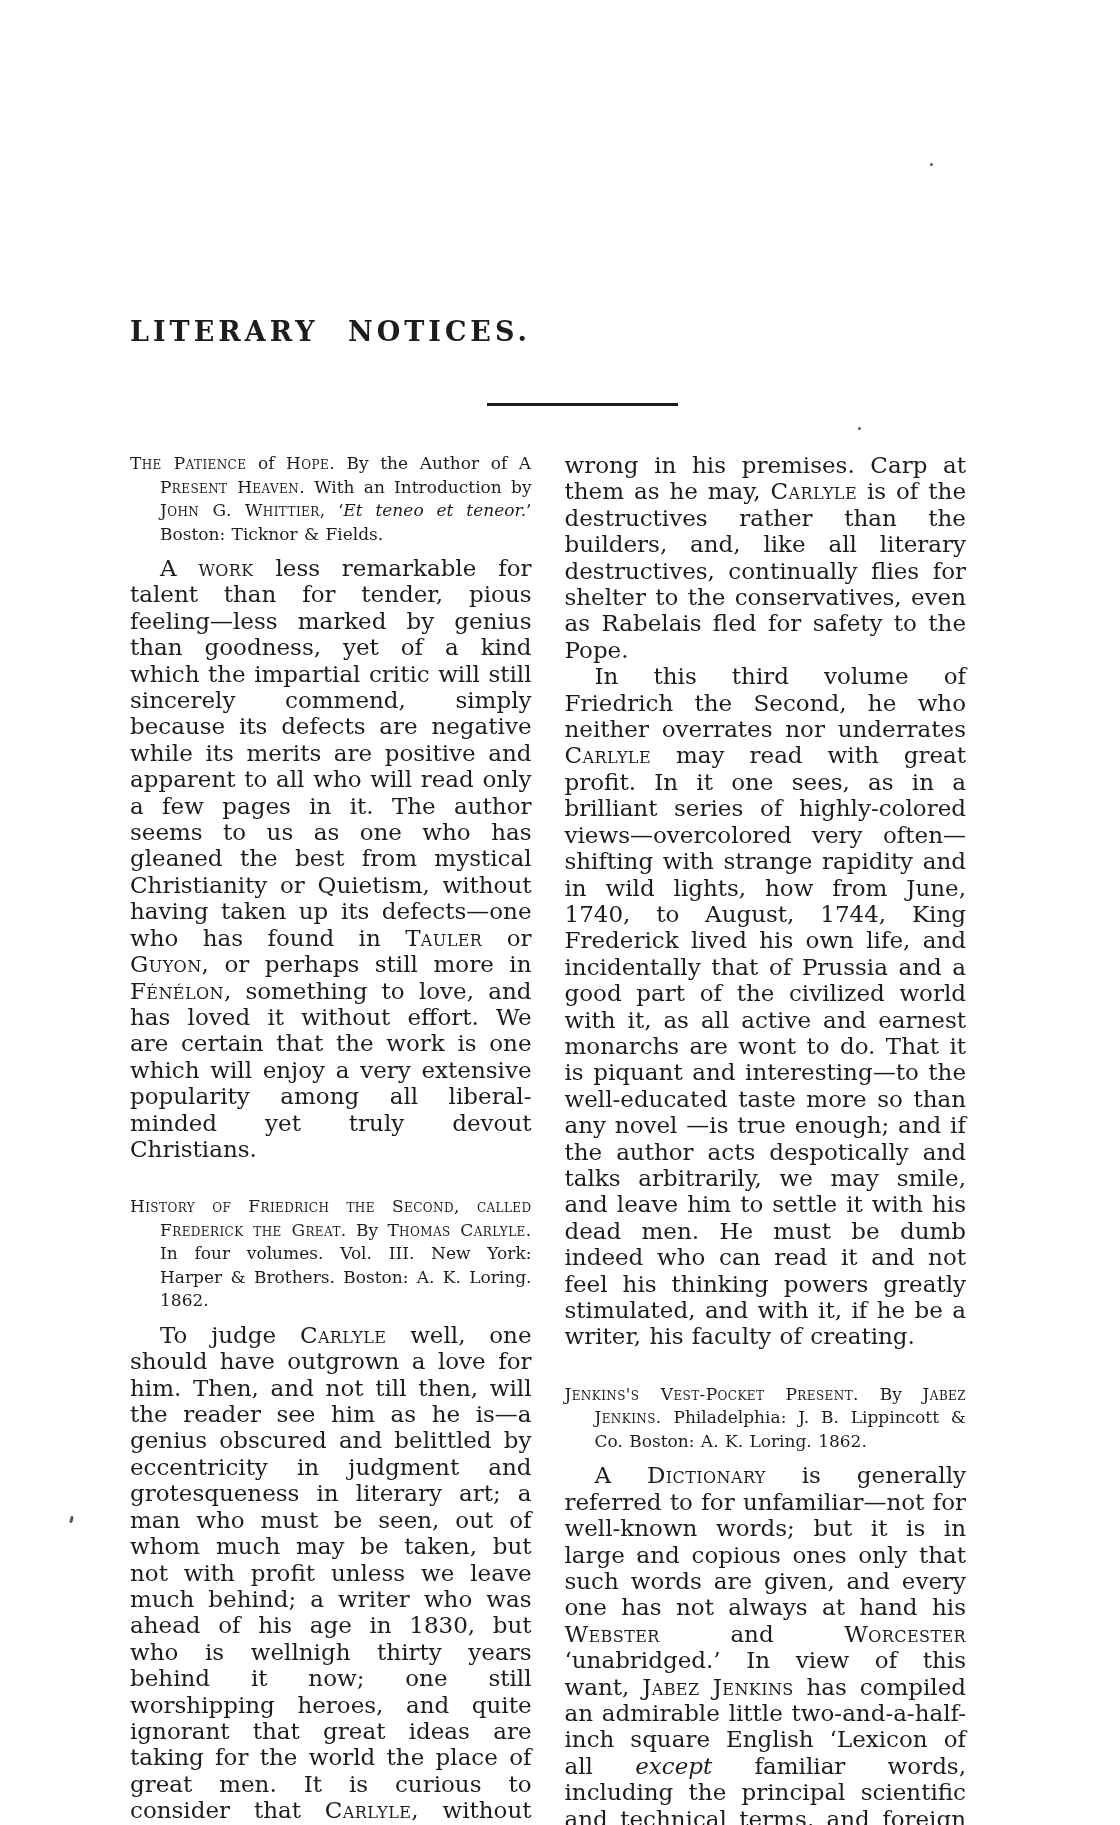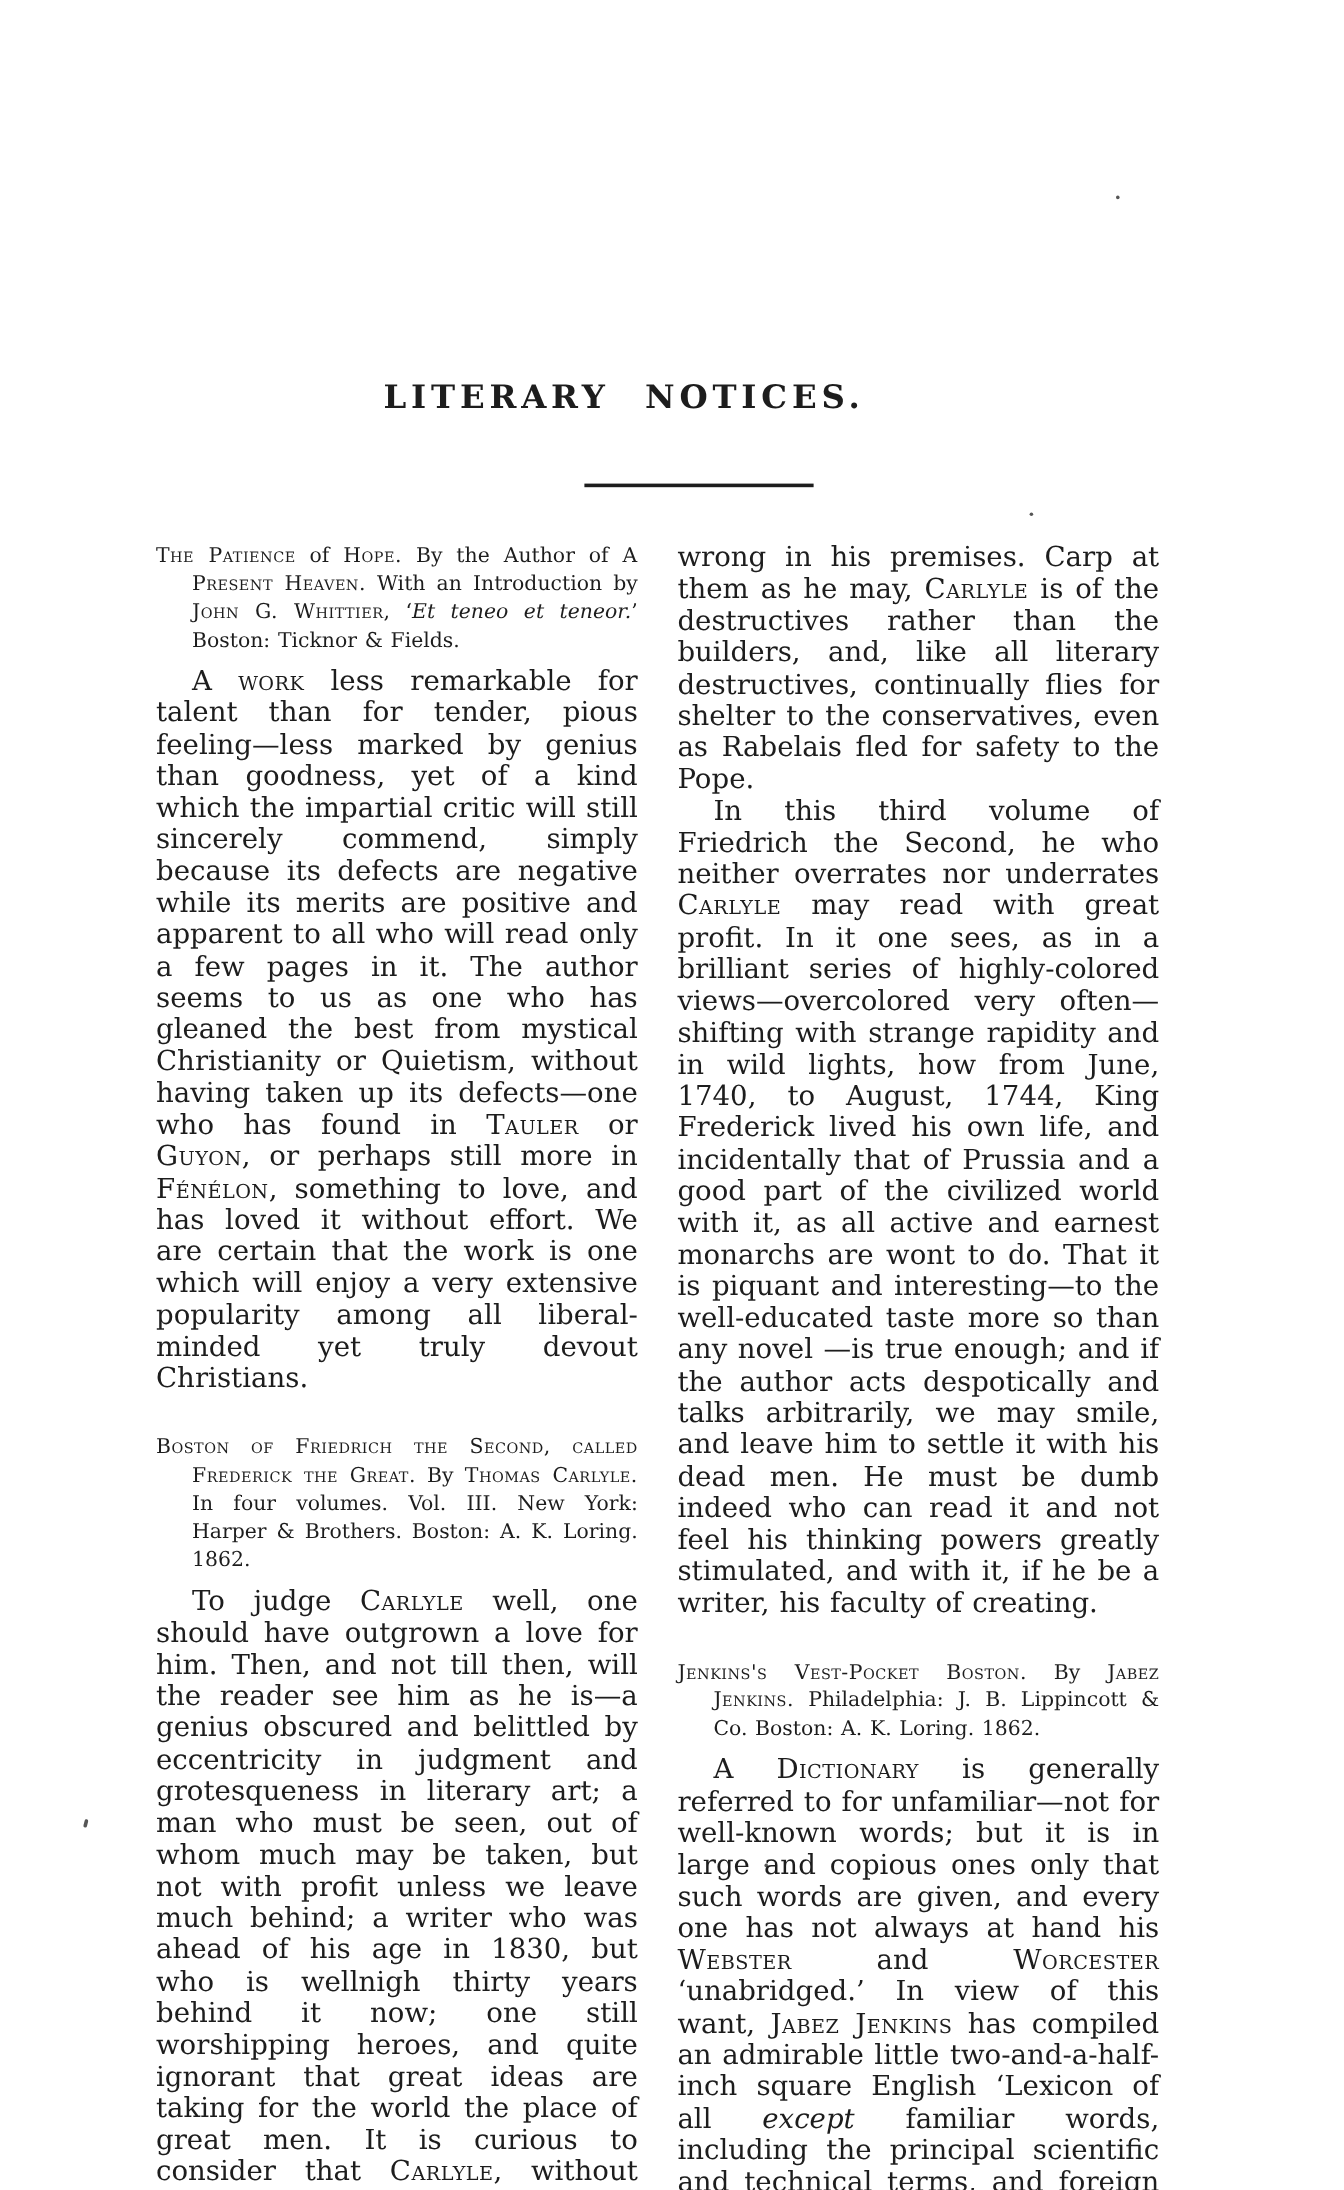--- a/index.html
+++ b/index.html
@@ -13,21 +13,20 @@
     font-family:"DejaVu Serif","Liberation Serif",serif;
     color:var(--ink);
     position:relative;
     overflow:hidden;
   }
   .sheet{position:absolute;inset:0;}
   .title{
     position:absolute;
     top:316px;left:130px;width:780px;
     margin:0;
-    text-align:center;
     font-size:27px;
     font-weight:700;
     letter-spacing:4px;
     word-spacing:16px;
     color:var(--ink);
   }
   .title-rule{
     position:absolute;
     top:403px;left:487px;
     width:191px;height:3px;
@@ -79,27 +78,27 @@
 </head>
 <body>
 
 <div class="sheet">
   <h1 class="title">LITERARY NOTICES.</h1>
   <div class="title-rule"></div>
   <div class="columns">
     <div class="col">
         <div class="block heading"><span class="seg-smallcaps">The Patience</span><span class="seg-plain"> of </span><span class="seg-smallcaps">Hope.</span><span class="seg-plain"> By the Author of </span><span class="seg-smallcaps">A Present Heaven.</span><span class="seg-plain"> With an Introduction by </span><span class="seg-smallcaps">John G. Whittier</span><span class="seg-plain">, ‘</span><span class="seg-italic">Et teneo et teneor.</span><span class="seg-plain">’ Boston: Ticknor &amp; Fields.</span></div>
         <div class="block paragraph"><span class="seg-plain">A </span><span class="seg-smallcaps">work</span><span class="seg-plain"> less remarkable for talent than for tender, pious feeling—less marked by genius than goodness, yet of a kind which the impartial critic will still sincerely commend, simply because its defects are negative while its merits are positive and apparent to all who will read only a few pages in it. The author seems to us as one who has gleaned the best from mystical Christianity or Quietism, without having taken up its defects—one who has found in </span><span class="seg-smallcaps">Tauler</span><span class="seg-plain"> or </span><span class="seg-smallcaps">Guyon</span><span class="seg-plain">, or perhaps still more in </span><span class="seg-smallcaps">Fénélon</span><span class="seg-plain">, something to love, and has loved it without effort.  We are certain that the work is one which will enjoy a very extensive popularity among all liberal-minded yet truly devout Christians.</span></div>
-        <div class="block heading"><span class="seg-smallcaps">Boston of Friedrich the Second, called Frederick the Great.</span><span class="seg-plain"> By </span><span class="seg-smallcaps">Thomas Carlyle.</span><span class="seg-plain"> In four volumes.  Vol. III.  New York: Harper &amp; Brothers.  Boston: A. K. Loring.  1862.</span></div>
+        <div class="block heading"><span class="seg-smallcaps">History of Friedrich the Second, called Frederick the Great.</span><span class="seg-plain"> By </span><span class="seg-smallcaps">Thomas Carlyle.</span><span class="seg-plain"> In four volumes.  Vol. III.  New York: Harper &amp; Brothers.  Boston: A. K. Loring.  1862.</span></div>
         <div class="block paragraph"><span class="seg-plain">To judge </span><span class="seg-smallcaps">Carlyle</span><span class="seg-plain"> well, one should have outgrown a love for him.  Then, and not till then, will the reader see him as he is—a genius obscured and belittled by eccentricity in judgment and grotesqueness in literary art; a man who must be seen, out of whom much may be taken, but not with profit unless we leave much behind; a writer who was ahead of his age in 1830, but who is wellnigh thirty years behind it now; one still worshipping heroes, and quite ignorant that great ideas are taking for the world the place of great men.  It is curious to consider that </span><span class="seg-smallcaps">Carlyle</span><span class="seg-plain">, without understanding the first principles of the French Revolution, should have written most readably on it, and that, still more blind to the manifest path of free labor and of utility, he should still have assumed a pseudo-radical position.  Yet, after all, nothing is strange when a man is</span></div>
       </div>
     <div class="col">
         <div class="block paragraph continuation"><span class="seg-plain">wrong in his premises.  Carp at them as he may, </span><span class="seg-smallcaps">Carlyle</span><span class="seg-plain"> is of the destructives rather than the builders, and, like all literary destructives, continually flies for shelter to the conservatives, even as Rabelais fled for safety to the Pope.</span></div>
         <div class="block paragraph"><span class="seg-plain">In this third volume of Friedrich the Second, he who neither overrates nor underrates </span><span class="seg-smallcaps">Carlyle</span><span class="seg-plain"> may read with great profit. In it one sees, as in a brilliant series of highly-colored views—overcolored very often—shifting with strange rapidity and in wild lights, how from June, 1740, to August, 1744, King Frederick lived his own life, and incidentally that of Prussia and a good part of the civilized world with it, as all active and earnest monarchs are wont to do. That it is piquant and interesting—to the well-educated taste more so than any novel —is true enough; and if the author acts despotically and talks arbitrarily, we may smile, and leave him to settle it with his dead men.  He must be dumb indeed who can read it and not feel his thinking powers greatly stimulated, and with it, if he be a writer, his faculty of creating.</span></div>
-        <div class="block heading"><span class="seg-smallcaps">Jenkins's Vest-Pocket Boston.</span><span class="seg-plain"> By </span><span class="seg-smallcaps">Jabez Jenkins.</span><span class="seg-plain"> Philadelphia: J. B. Lippincott &amp; Co.  Boston: A. K. Loring.  1862.</span></div>
+        <div class="block heading"><span class="seg-smallcaps">Jenkins's Vest-Pocket Present.</span><span class="seg-plain"> By </span><span class="seg-smallcaps">Jabez Jenkins.</span><span class="seg-plain"> Philadelphia: J. B. Lippincott &amp; Co.  Boston: A. K. Loring.  1862.</span></div>
         <div class="block paragraph"><span class="seg-plain">A </span><span class="seg-smallcaps">Dictionary</span><span class="seg-plain"> is generally referred to for unfamiliar—not for well-known words; but it is in large and copious ones only that such words are given, and every one has not always at hand his </span><span class="seg-smallcaps">Webster</span><span class="seg-plain"> and </span><span class="seg-smallcaps">Worcester</span><span class="seg-plain"> ‘unabridged.’  In view of this want, </span><span class="seg-smallcaps">Jabez Jenkins</span><span class="seg-plain"> has compiled an admirable little two-and-a-half-inch square English ‘Lexicon of all </span><span class="seg-italic">except</span><span class="seg-plain"> familiar words, including the principal scientific and technical terms, and foreign moneys, weights, and measures.’  The common Latin and French phrases of two and three words, and the principal names of classical mythology, are also given; ‘omitting,’ says J. J., ‘what everybody knows, and containing what everybody wants to</span></div>
       </div>
   </div>
   <div class="speck s1"></div>
   <div class="speck s2"></div>
   <div class="speck s3"></div>
   <div class="speck s4"></div>
 </div>
 
 </body></html>

